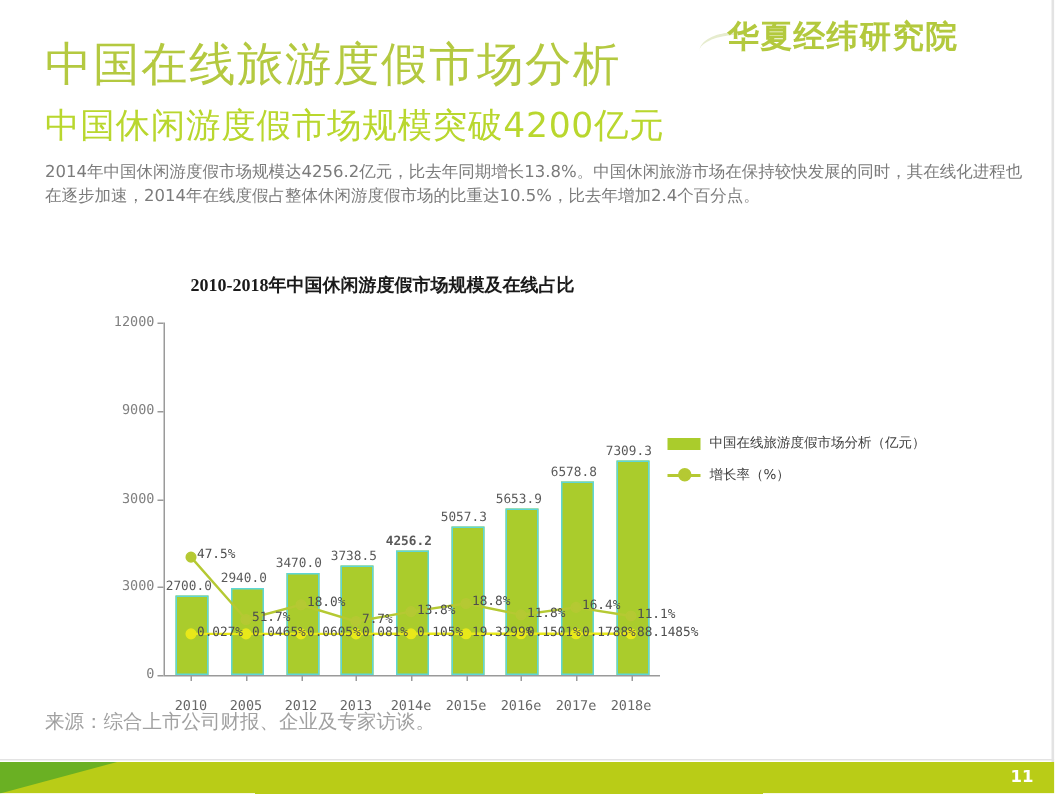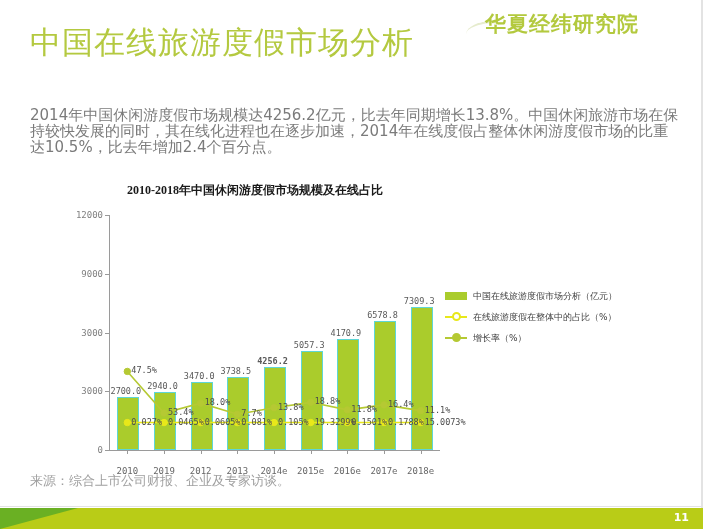--- a/index.html
+++ b/index.html
@@ -29,21 +29,21 @@
     font-size:31px;color:#b4c940;letter-spacing:1px;white-space:nowrap;
     font-family:"DejaVu Sans","Liberation Sans",sans-serif;
   }
   .title-sub{
     position:absolute;left:30px;top:68px;
     font-size:23px;color:#b9d72e;letter-spacing:0.5px;white-space:nowrap;
     font-family:"DejaVu Sans","Liberation Sans",sans-serif;
   }
   .para{
     position:absolute;left:30px;top:107px;width:652px;
-    font-size:15px;line-height:16px;color:#7b7b7b;
+    font-size:11px;line-height:16px;color:#7b7b7b;
     font-family:"DejaVu Sans","Liberation Sans",sans-serif;
   }
 
   
   .chart-wrap{position:absolute;left:25px;top:160px;width:655px;height:300px;}
   .chart-title{
     position:absolute;left:0;top:22px;width:460px;text-align:center;
     font-family:Liberation Serif, serif;
     font-weight:bold;font-size:12px;color:#1a1a1a;
   }
@@ -113,20 +113,21 @@
 </style>
 </head>
 <body>
 
 <div class="slide">
 
   <div class="brand-swoosh"></div>
   <div class="brand">华夏经纬研究院</div>
 
   <div class="title-main">中国在线旅游度假市场分析</div>
+  <div class="title-sub">中国休闲游度假市场规模突破4200亿元</div>
   <div class="para">2014年中国休闲游度假市场规模达4256.2亿元，比去年同期增长13.8%。中国休闲旅游市场在保持较快发展的同时，其在线化进程也在逐步加速，2014年在线度假占整体休闲游度假市场的比重达10.5%，比去年增加2.4个百分点。</div>
 
   <div class="chart-wrap">
     <div class="chart-title">2010-2018年中国休闲游度假市场规模及在线占比</div>
 
     <div class="plot">
       <div class="axis-y"></div>
       <div class="axis-x"></div>
       <div id="yticks">
           <div class="ytick" style="top: 235px;">0</div>
@@ -160,21 +161,21 @@
           <div class="barcell" style="left: 146.667px; width: 36.6667px; font-weight: bold;">
             <div class="bar" style="height: 83.3506px;"></div>
             <div class="barlabel" style="bottom: 84.3506px;">4256.2</div>
           </div>
           <div class="barcell" style="left: 183.333px; width: 36.6667px;">
             <div class="bar" style="height: 99.0388px;"></div>
             <div class="barlabel" style="bottom: 100.039px;">5057.3</div>
           </div>
           <div class="barcell" style="left: 220px; width: 36.6667px;">
             <div class="bar" style="height: 110.722px;"></div>
-            <div class="barlabel" style="bottom: 111.722px;">4170.9</div>
+            <div class="barlabel" style="bottom: 111.722px;">5653.9</div>
           </div>
           <div class="barcell" style="left: 256.667px; width: 36.6667px;">
             <div class="bar" style="height: 128.835px;"></div>
             <div class="barlabel" style="bottom: 129.835px;">6578.8</div>
           </div>
           <div class="barcell" style="left: 293.333px; width: 36.6667px;">
             <div class="bar" style="height: 143.14px;"></div>
             <div class="barlabel" style="bottom: 144.14px;">7309.3</div>
           </div>
         </div>
@@ -195,46 +196,46 @@
           <circle cx="91.66666666666666" cy="207.5596375" r="3.2" fill="#e8e81a" stroke="#e8e81a"></circle>
           <circle cx="128.33333333333334" cy="207.55160833333335" r="3.2" fill="#e8e81a" stroke="#e8e81a"></circle>
           <circle cx="165" cy="207.54220833333335" r="3.2" fill="#e8e81a" stroke="#e8e81a"></circle>
           <circle cx="201.66666666666666" cy="207.53441416666666" r="3.2" fill="#e8e81a" stroke="#e8e81a"></circle>
           <circle cx="238.33333333333334" cy="207.52454416666666" r="3.2" fill="#e8e81a" stroke="#e8e81a"></circle>
           <circle cx="274.99999999999994" cy="207.51330333333334" r="3.2" fill="#e8e81a" stroke="#e8e81a"></circle>
           <circle cx="311.66666666666663" cy="207.50014333333334" r="3.2" fill="#e8e81a" stroke="#e8e81a"></circle>
         </svg>
       <div id="pctlabels">
           <div class="pctlabel" style="left: 22.3333px; top: 150.422px;">47.5%</div>
-          <div class="pctlabel" style="left: 59px; top: 191.997px;">53.4%</div>
+          <div class="pctlabel" style="left: 59px; top: 191.997px;">51.7%</div>
           <div class="pctlabel" style="left: 95.6667px; top: 182.196px;">18.0%</div>
           <div class="pctlabel" style="left: 132.333px; top: 193.29px;">7.7%</div>
           <div class="pctlabel" style="left: 169px; top: 186.72px;">13.8%</div>
           <div class="pctlabel" style="left: 205.667px; top: 181.334px;">18.8%</div>
           <div class="pctlabel" style="left: 242.333px; top: 188.874px;">11.8%</div>
           <div class="pctlabel" style="left: 279px; top: 183.919px;">16.4%</div>
           <div class="pctlabel" style="left: 315.667px; top: 189.628px;">11.1%</div>
           <div class="pctlabel" style="left: 22.3333px; top: 201.573px;">0.027%</div>
           <div class="pctlabel" style="left: 59px; top: 201.565px;">0.0465%</div>
           <div class="pctlabel" style="left: 95.6667px; top: 201.56px;">0.0605%</div>
           <div class="pctlabel" style="left: 132.333px; top: 201.552px;">0.081%</div>
           <div class="pctlabel" style="left: 169px; top: 201.542px;">0.105%</div>
           <div class="pctlabel" style="left: 205.667px; top: 201.534px;">19.3299%</div>
           <div class="pctlabel" style="left: 242.333px; top: 201.525px;">0.1501%</div>
           <div class="pctlabel" style="left: 279px; top: 201.513px;">0.1788%</div>
-          <div class="pctlabel" style="left: 315.667px; top: 201.5px;">15.0073%</div>
+          <div class="pctlabel" style="left: 315.667px; top: 201.5px;">88.1485%</div>
         </div>
       <div id="xticks">
           <div style="position: absolute; left: 0px; width: 36.6667px; top: 0px; height: 235px;">
             <div class="xtick-mark"></div>
             <div class="xtick">2010</div>
           </div>
           <div style="position: absolute; left: 36.6667px; width: 36.6667px; top: 0px; height: 235px;">
             <div class="xtick-mark"></div>
-            <div class="xtick">2019</div>
+            <div class="xtick">2005</div>
           </div>
           <div style="position: absolute; left: 73.3333px; width: 36.6667px; top: 0px; height: 235px;">
             <div class="xtick-mark"></div>
             <div class="xtick">2012</div>
           </div>
           <div style="position: absolute; left: 110px; width: 36.6667px; top: 0px; height: 235px;">
             <div class="xtick-mark"></div>
             <div class="xtick">2013</div>
           </div>
           <div style="position: absolute; left: 146.667px; width: 36.6667px; top: 0px; height: 235px;">
@@ -259,25 +260,20 @@
           </div>
         </div>
     </div>
 
     <div class="legend" id="legend">
         <div class="lg-row">
           <div class="sw-bar" style="background: rgb(170, 204, 44);"></div>
           <span class="lg-txt">中国在线旅游度假市场分析（亿元）</span>
         </div>
         <div class="lg-row">
-          <div class="sw-line" style="background: rgb(232, 232, 26);"></div>
-          <div class="sw-dot" style="background: rgb(255, 255, 255); border: 2px solid rgb(232, 232, 26);"></div>
-          <span class="lg-txt">在线旅游度假在整体中的占比（%）</span>
-        </div>
-        <div class="lg-row">
           <div class="sw-line" style="background: rgb(181, 201, 51);"></div>
           <div class="sw-dot" style="background: rgb(181, 201, 51); border: 2px solid rgb(181, 201, 51);"></div>
           <span class="lg-txt">增长率（%）</span>
         </div>
       </div>
   </div>
 
   <div class="source">来源：综合上市公司财报、企业及专家访谈。</div>
 
   <div class="edge-bottom"></div>

